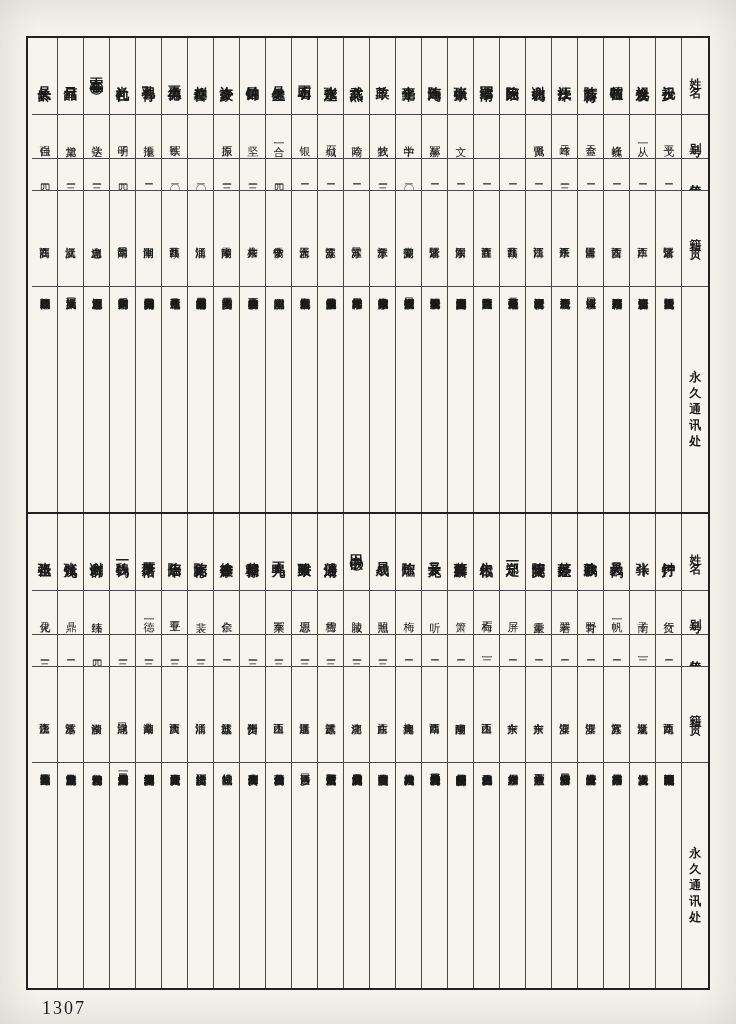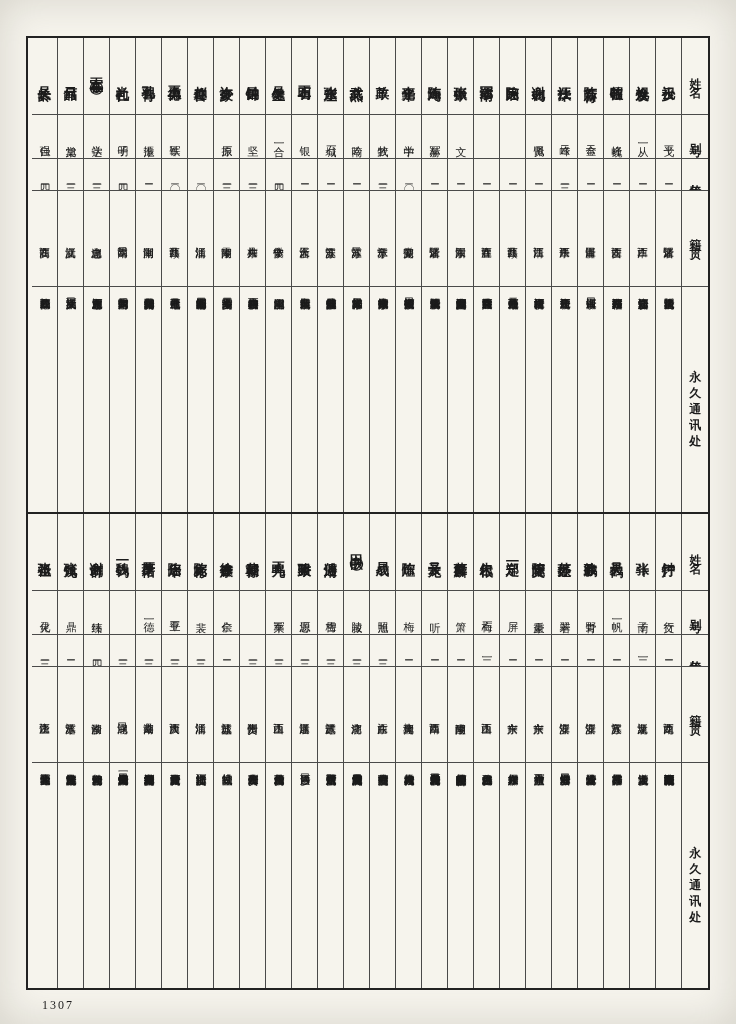--- a/index.html
+++ b/index.html
@@ -53,21 +53,21 @@
   }
   .header-col .cell { font-size:12px; font-weight:bold; }
   .header-col .cell-name    { letter-spacing:8px; }
   .header-col .cell-alias   { letter-spacing:4px; }
   .header-col .cell-age     { letter-spacing:1px; }
   .header-col .cell-native  { letter-spacing:10px; }
   .header-col .cell-address { letter-spacing:16px; justify-content:center; }
   .footer {
     margin-top:8px;
     padding-left:16px;
-    font-size:12px;
+    font-size:18px;
     letter-spacing:2px;
   }
 </style>
 </head>
 <body>
 
 <div class="sheet">
   <div class="table-frame">
       <div class="section">
         <div class="col header-col">

